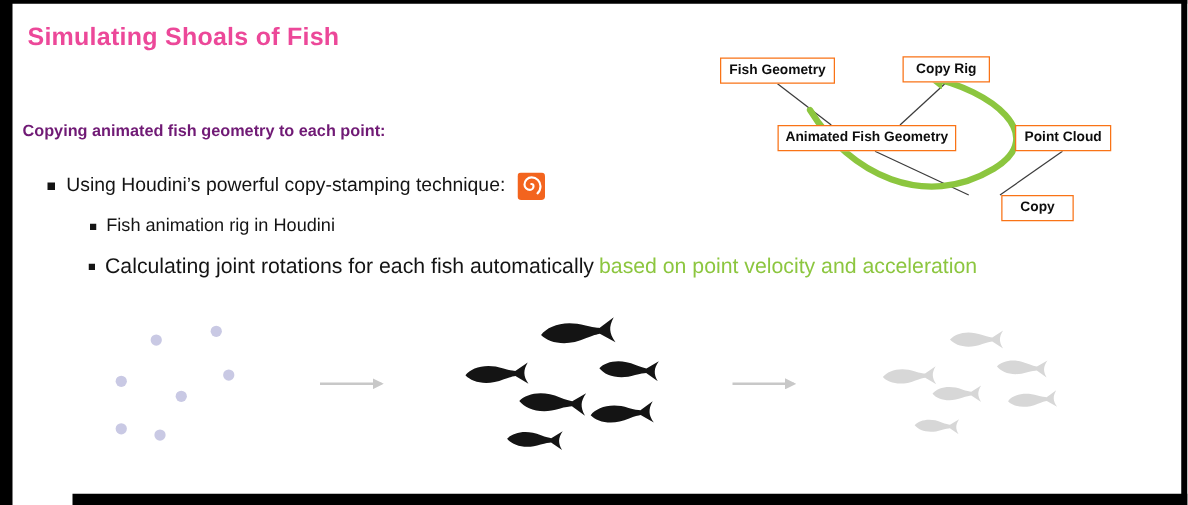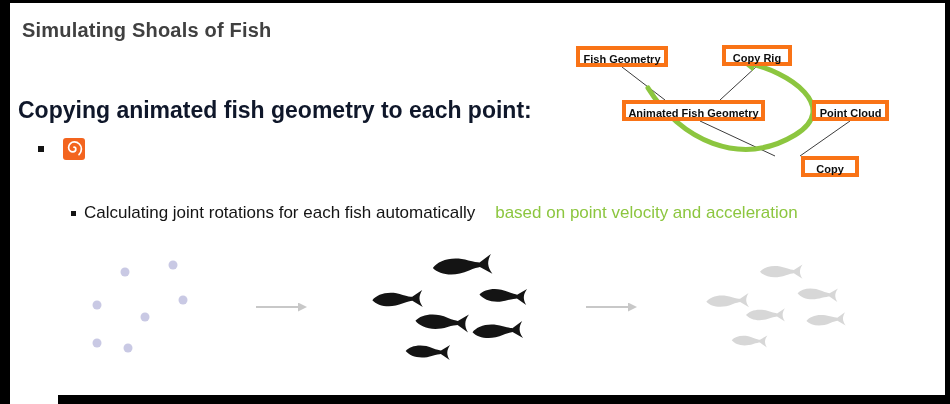--- a/index.html
+++ b/index.html
@@ -13,37 +13,37 @@
   .stage { position:relative; width:950px; height:404px; background:#fff; overflow:hidden; }
 
   
   .edge { position:absolute; background:#000; }
   .edge-top    { left:0; top:0; width:100%; height:3px; }
   .edge-left   { left:0; top:0; width:10px; height:100%; }
   .edge-right  { right:0; top:0; width:5px; height:100%; }
   .edge-bottom { left:58px; right:0; bottom:0; height:9px; }
 
   
-  .title   { position:absolute; left:22px; top:19px; font-size:20px; font-weight:bold; letter-spacing:.2px; color:#404040; }
-  .heading { position:absolute; left:18px; top:97px; font-size:23px; font-weight:bold; color:#0f172a; }
+  .title   { position:absolute; left:22px; top:19px; font-size:20px; font-weight:bold; letter-spacing:.2px; color:#ec4899; }
+  .heading { position:absolute; left:18px; top:97px; font-size:13px; font-weight:bold; color:#701a75; }
 
   .bullet-row { position:absolute; display:flex; align-items:center; color:#141414; white-space:nowrap; }
   .bullet-row .sq { display:inline-block; background:#141414; flex:0 0 auto; }
   .row-1 { left:38px; top:138px; font-size:15.5px; }
   .row-1 .sq { width:6px; height:6px; margin-right:9px; }
   .row-2 { left:72px; top:173px; font-size:14.5px; }
   .row-3 { left:71px; top:203px; font-size:17px; }
   .row-2 .sq, .row-3 .sq { width:5px; height:5px; margin-right:8px; }
-  .hl-green { color:var(--highlight-green,#8cc63f); margin-left:20px; }
+  .hl-green { color:var(--highlight-green,#8cc63f); margin-left:4px; }
 
   .houdini-badge { display:inline-block; width:22px; height:22px; margin-left:10px; line-height:0; }
 
   
   .node {
-    position:absolute; background:#fff; border:4px solid #f97316;
+    position:absolute; background:#fff; border:1px solid #f97316;
     font-size:11px; font-weight:bold; text-align:center; line-height:19px;
     color:#0d0d0d; white-space:nowrap; z-index:2;
   }
   .n-fg   { left:576px; top:46px;  width:92px;  height:21px; }
   .n-fr   { left:722px; top:45px;  width:70px;  height:21px; }
   .n-afg  { left:622px; top:100px; width:143px; height:21px; }
   .n-pc   { left:812px; top:100px; width:77px;  height:21px; }
   .n-copy { left:757px; top:156px; width:58px;  height:21px;margin-left:44px; }
 
   .diagram-svg { position:absolute; left:560px; top:40px; width:345px; height:150px; z-index:1; pointer-events:none; }
@@ -74,28 +74,33 @@
   <div class="edge edge-top"></div>
   <div class="edge edge-left"></div>
   <div class="edge edge-right"></div>
   <div class="edge edge-bottom"></div>
 
   <div class="title">Simulating Shoals of Fish</div>
   <div class="heading">Copying animated fish geometry to each point:</div>
 
   <div class="bullet-row row-1">
     <span class="sq"></span>
+    <span>Using Houdini’s powerful copy-stamping technique:</span>
     <span class="houdini-badge">
       <svg width="22" height="22" viewBox="0 0 22 22">
         <rect class="houdini-rect" x="0" y="0" width="22" height="22" rx="3"></rect>
         <path d="M11,9.2 a1.8,1.8 0 0 1 1.8,1.8 a2.9,2.9 0 0 1 -2.9,2.9 a4.3,4.3 0 0 1 -4.3,-4.3 a5.7,5.7 0 0 1 5.7,-5.7 a7.1,7.1 0 0 1 7.1,7.1 a8,8 0 0 1 -2.4,5.7" fill="none" stroke="#ffffff" stroke-width="1.7" stroke-linecap="round"></path>
       </svg>
     </span>
   </div>
 
+  <div class="bullet-row row-2">
+    <span class="sq"></span>
+    <span>Fish animation rig in Houdini</span>
+  </div>
 
   <div class="bullet-row row-3">
     <span class="sq"></span>
     <span>Calculating joint rotations for each fish automatically</span>
     <span class="hl-green">based on point velocity and acceleration</span>
   </div>
 
   <svg class="diagram-svg" viewBox="0 0 345 150">
     <defs>
       <marker id="ah-green" markerUnits="userSpaceOnUse" markerWidth="15" markerHeight="15" refX="11" refY="7.5" orient="auto">

